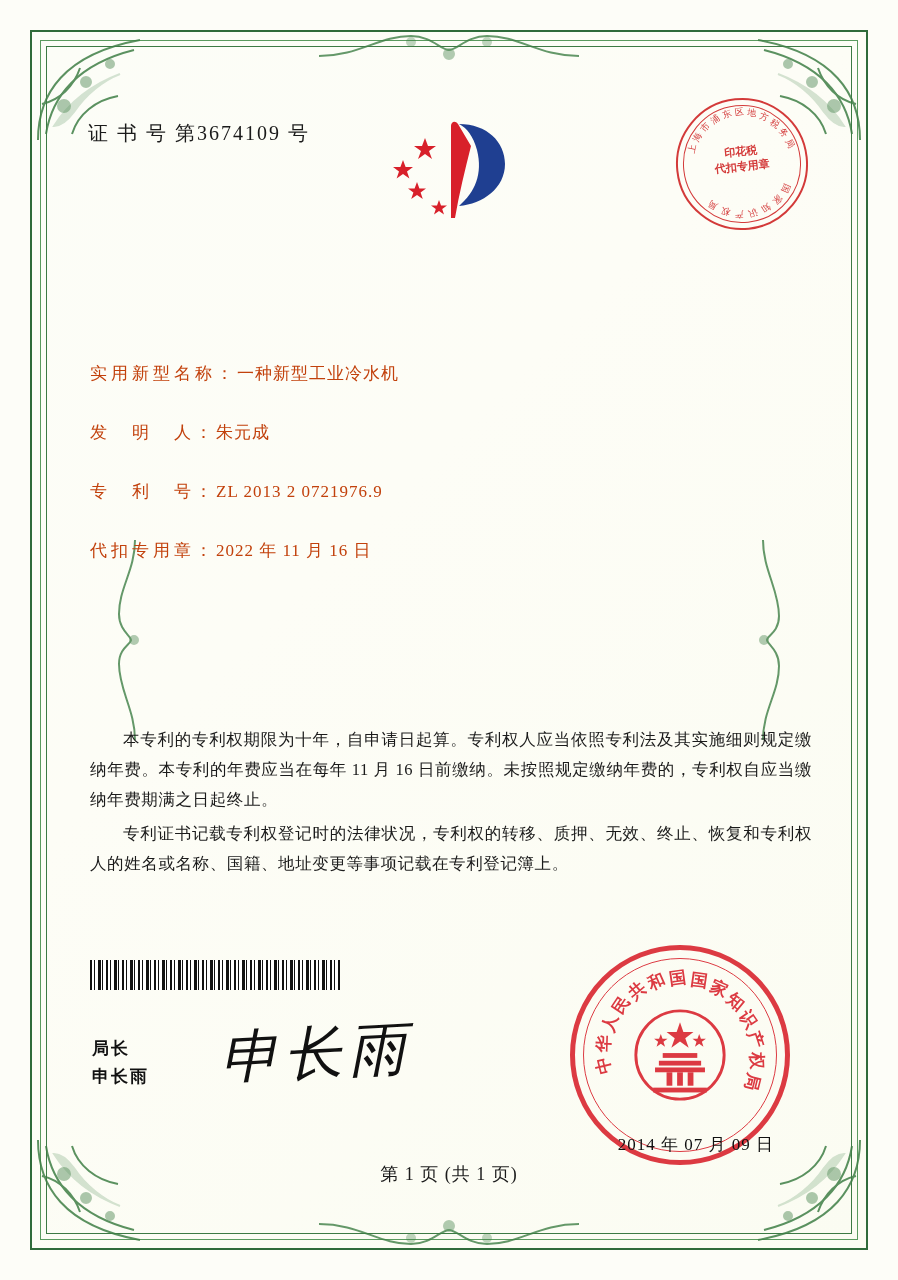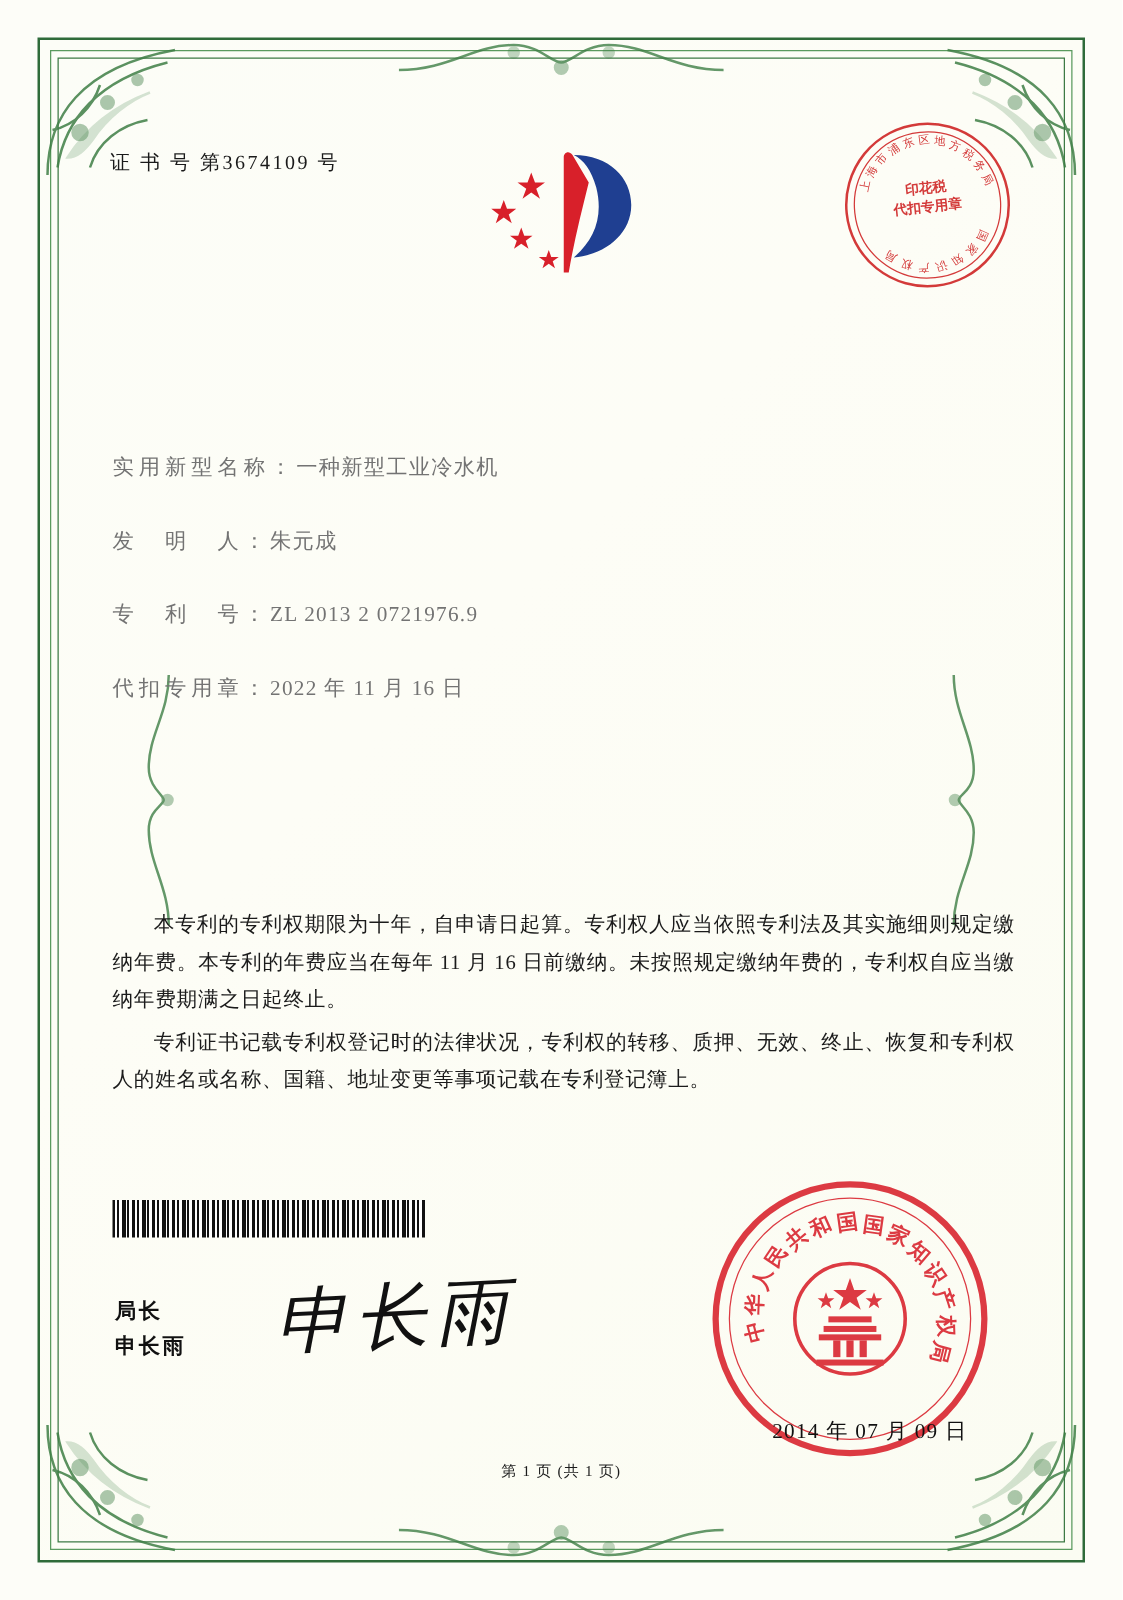--- a/index.html
+++ b/index.html
@@ -74,21 +74,21 @@
     position: absolute;
     left: 80px;
     top: 80px;
     right: 80px;
     bottom: 80px;
   }
   .cert-no {
     position: absolute;
     left: 8px;
     top: 40px;
-    font-size: 16px;
+    font-size: 20px;
     letter-spacing: 2px;
     color: #1a1a1a;
   }
   
   .logo {
     position: absolute;
     left: 50%;
     top: 28px;
     transform: translateX(-50%);
     width: 180px;
@@ -150,21 +150,21 @@
   }
   
   .fields {
     position: absolute;
     left: 10px;
     right: 0;
     top: 282px;
   }
   .field {
     font-size: 17px;
-    color: #737373;
+    color: #c2410c;
     margin-bottom: 36px;
     letter-spacing: 1px;
     white-space: nowrap;
   }
   .field .lbl { letter-spacing: 4px; }
   .field .val { letter-spacing: 1px; }
   
   .paras {
     position: absolute;
     left: 10px;
@@ -264,21 +264,21 @@
     color: #111;
     letter-spacing: 1px;
   }
   
   .footer {
     position: absolute;
     left: 0;
     right: 0;
     bottom: 14px;
     text-align: center;
-    font-size: 12px;
+    font-size: 18px;
     color: #1b1b1b;
     letter-spacing: 1px;
   }
 </style>
 </head>
 <body>
 
 <div class="page">
 
   <div class="frame-outer"></div>

